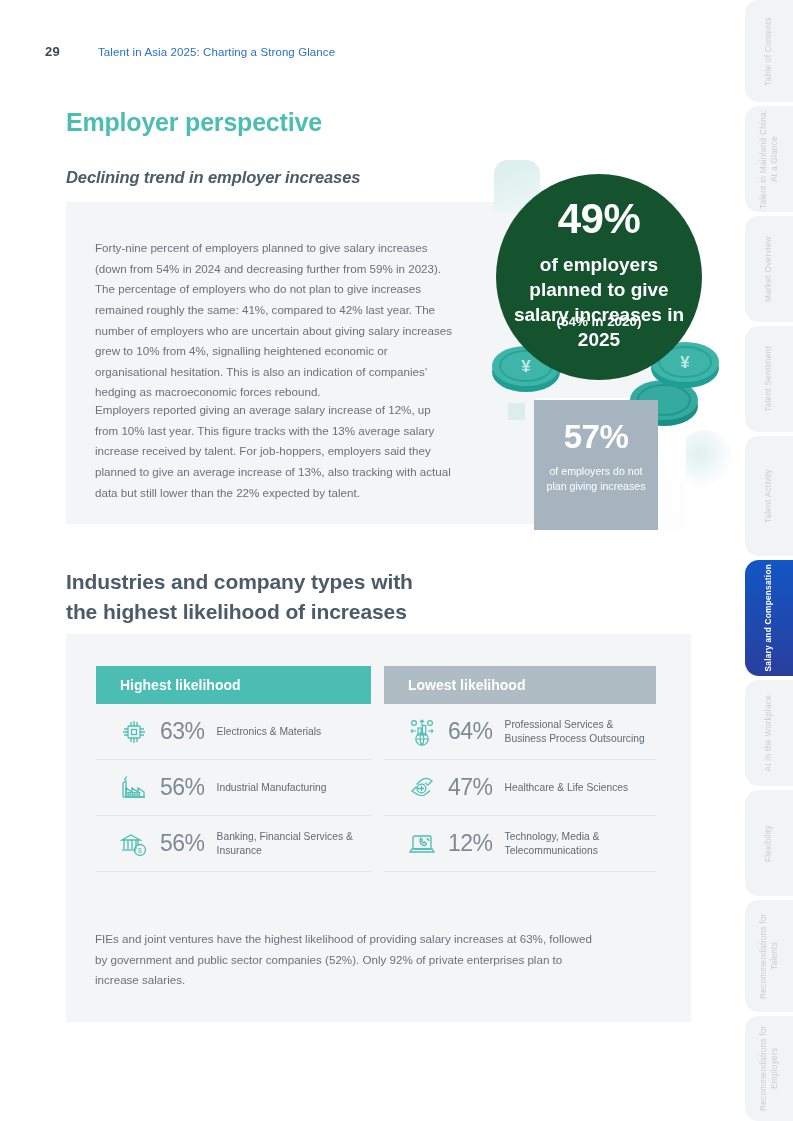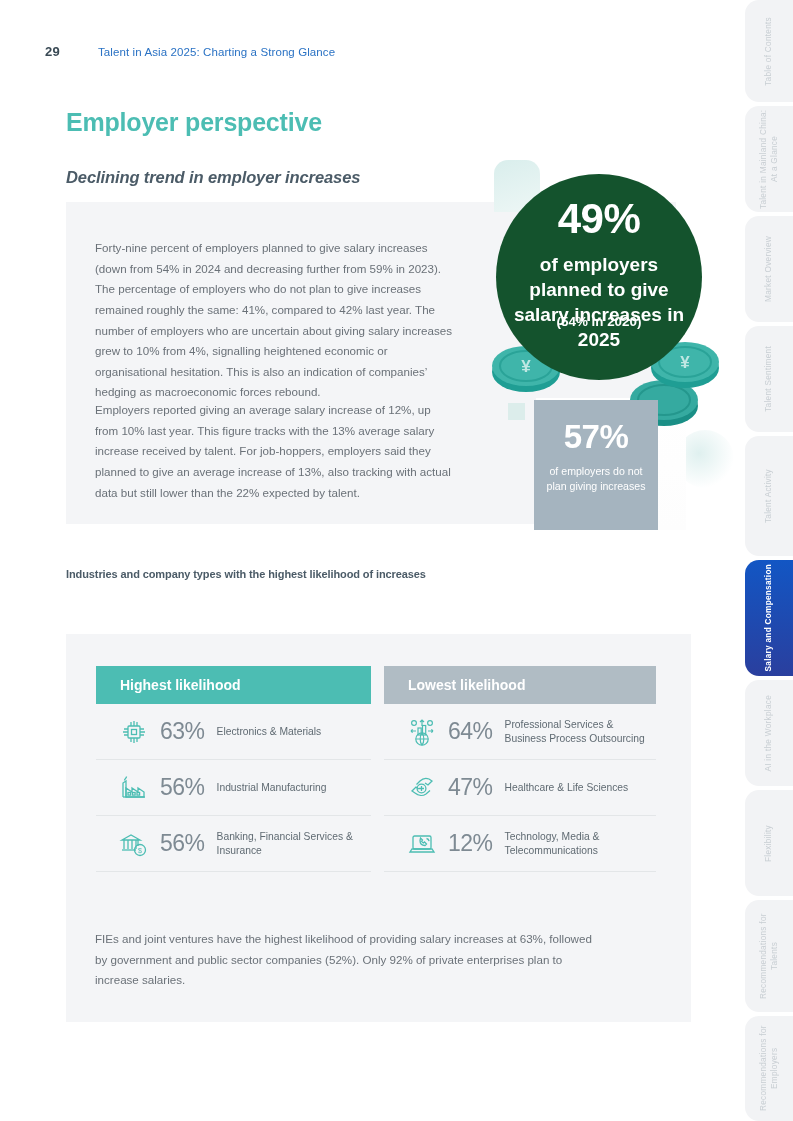--- a/index.html
+++ b/index.html
@@ -10,21 +10,21 @@
   }
   .page{position:absolute;inset:0;width:793px;height:1121px;}
 
   
   .rh-num{position:absolute;left:45px;top:44px;font-size:13px;font-weight:bold;color:#3a4a55;letter-spacing:.2px;}
   .rh-title{position:absolute;left:98px;top:46px;font-size:11.5px;color:#2a72c4;letter-spacing:.1px;}
 
   
   .h1{position:absolute;left:66px;top:108px;font-size:25px;font-weight:bold;color:#4cbdb3;letter-spacing:-.2px;}
   .h2{position:absolute;left:66px;top:168px;font-size:16.5px;font-weight:bold;color:#4b5b67;letter-spacing:-.1px;font-style:italic;}
-  .h2b{position:absolute;left:66px;top:567px;font-size:11px;font-weight:bold;color:#4b5b67;line-height:1.42;width:380px;letter-spacing:-.1px;}
+  .h2b{position:absolute;left:66px;top:567px;font-size:21px;font-weight:bold;color:#4b5b67;line-height:1.42;width:380px;letter-spacing:-.1px;}
 
   
   .panel{position:absolute;background:#f4f5f7;}
   #panel-top{left:66px;top:202px;width:610px;height:322px;}
   #panel-bottom{left:66px;top:634px;width:625px;height:388px;}
 
   
   .body-col{position:absolute;left:95px;width:360px;font-size:11.6px;line-height:1.78;color:#6a7178;}
   #para1{top:238px;}
   #para2{top:400px;}

